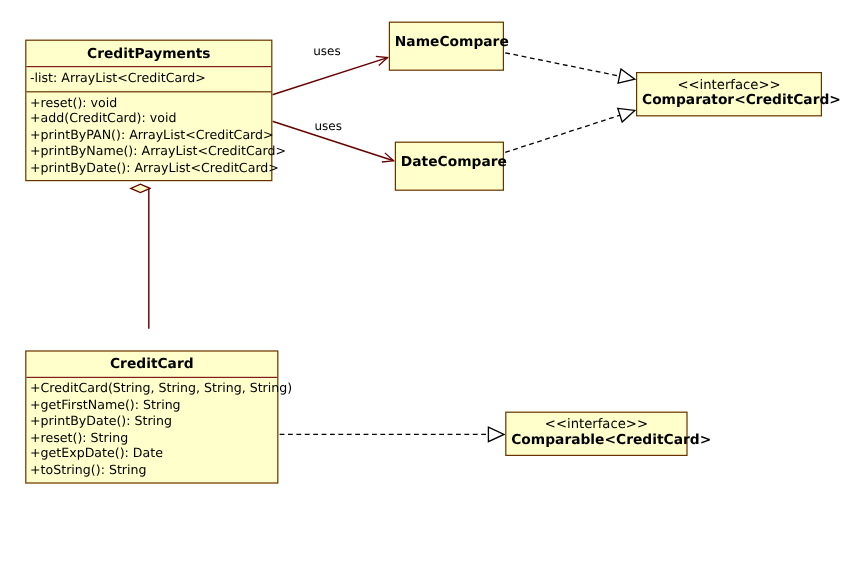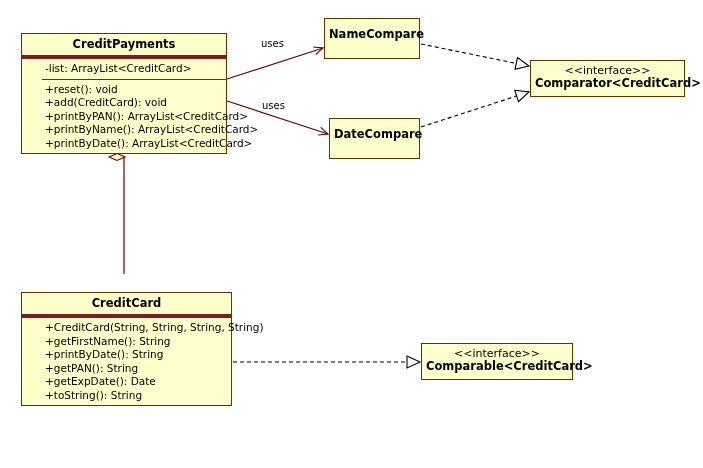--- a/index.html
+++ b/index.html
@@ -25,31 +25,30 @@
   .uml-title {
     font-weight: bold;
     font-size: 11.5px;
     color: #000000;
     text-align: center;
     padding: 4px 4px 4px 4px;
     line-height: 13px;
     white-space: nowrap;
   }
   .uml-title.has-divider {
-    border-bottom: 4px solid #7f1d1d;
+    border-bottom: 1px solid #7f1d1d;
   }
   .uml-stereotype {
     display: block;
     font-weight: normal;
     font-size: 11px;
     line-height: 13px;
   }
   .uml-compartment {
     padding: 3px 2px 3px 3px;
-    margin-left: 20px;
   }
   .uml-compartment.divided {
     border-bottom: 1px solid #663300;
   }
   .uml-member {
     font-size: 10.5px;
     color: #000000;
     line-height: 13.5px;
     white-space: nowrap;
     text-align: left;
@@ -143,21 +142,21 @@
       <span>Comparator&lt;CreditCard&gt;</span>
     </div>
   </div>
 
   <div class="uml-box" style="left:21px; top:292px; width:211px;">
     <div class="uml-title has-divider">CreditCard</div>
     <div class="uml-compartment">
       <div class="uml-member">+CreditCard(String, String, String, String)</div>
       <div class="uml-member">+getFirstName(): String</div>
       <div class="uml-member">+printByDate(): String</div>
-      <div class="uml-member">+getPAN(): String</div>
+      <div class="uml-member">+reset(): String</div>
       <div class="uml-member">+getExpDate(): Date</div>
       <div class="uml-member">+toString(): String</div>
     </div>
   </div>
 
   <div class="uml-box" style="left:421px; top:343px; width:152px; height:37px;">
     <div class="uml-title" style="padding-top:3px;">
       <span class="uml-stereotype">&lt;&lt;interface&gt;&gt;</span>
       <span>Comparable&lt;CreditCard&gt;</span>
     </div>

